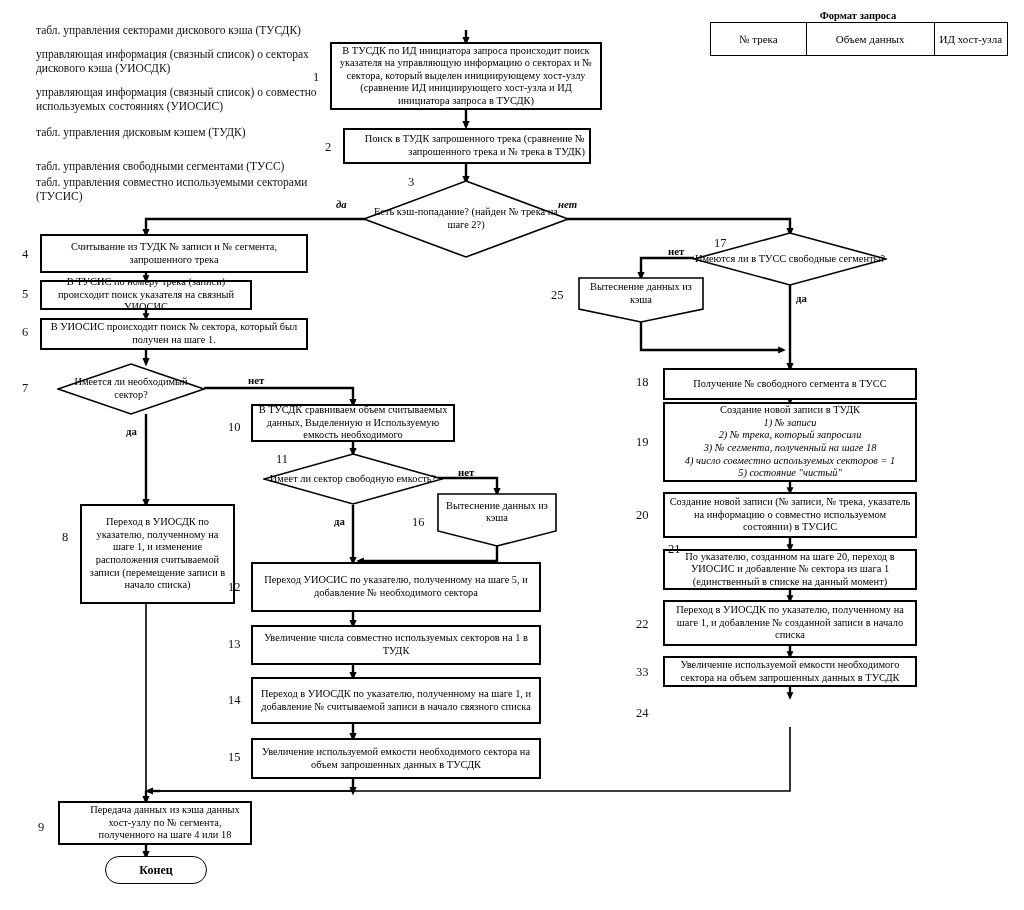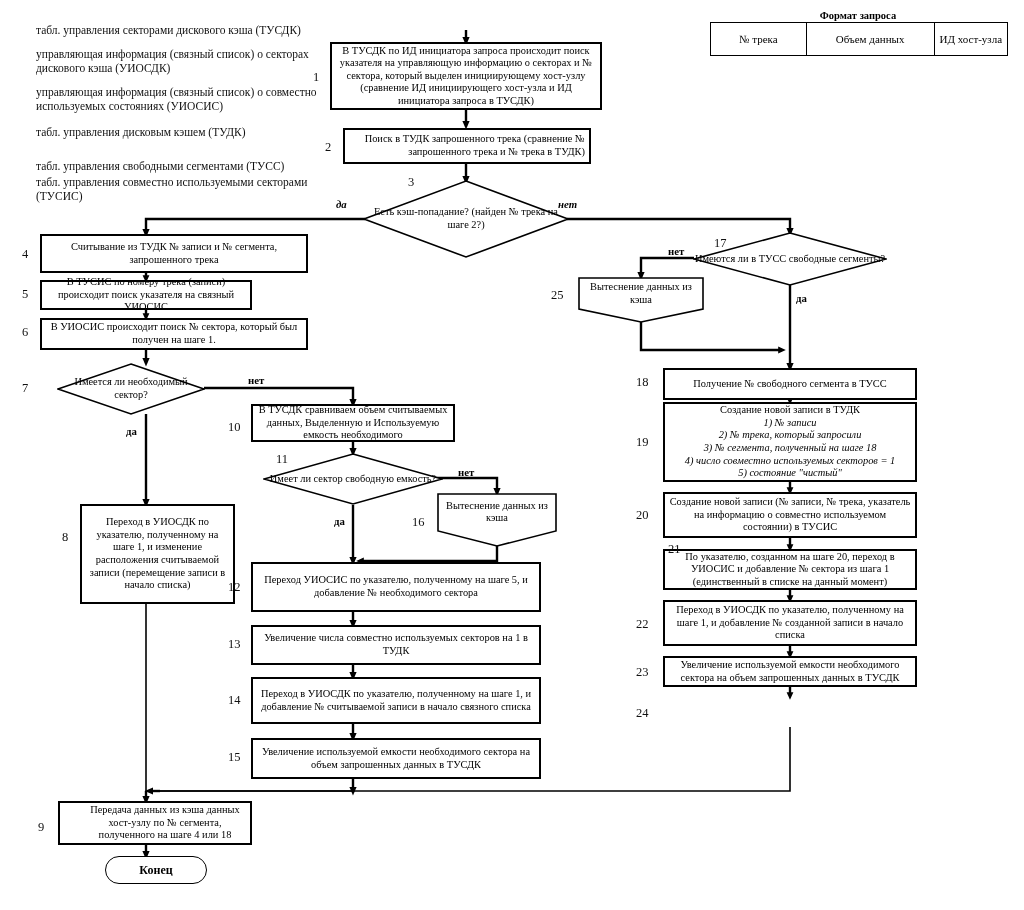--- a/index.html
+++ b/index.html
@@ -330,21 +330,21 @@
 
   <div class="stepnum" style="left:636px;top:508px;">20</div>
   <div class="node proc strong" style="left:663px;top:492px;width:254px;height:46px;">Создание новой записи (№ записи, № трека, указатель на информацию о совместно используемом состоянии) в ТУСИС</div>
 
   <div class="stepnum" style="left:636px;top:542px;margin-left:32px;">21</div>
   <div class="node proc strong" style="left:663px;top:549px;width:254px;height:41px;">По указателю, созданном на шаге 20, переход в УИОСИС и добавление № сектора из шага 1 (единственный в списке на данный момент)</div>
 
   <div class="stepnum" style="left:636px;top:617px;">22</div>
   <div class="node proc strong" style="left:663px;top:600px;width:254px;height:46px;">Переход в УИОСДК по указателю, полученному на шаге 1, и добавление № созданной записи в начало списка</div>
 
-  <div class="stepnum" style="left:636px;top:665px;">23</div>
+  <div class="stepnum" style="left:636px;top:665px;">33</div>
   <div class="node proc strong" style="left:663px;top:656px;width:254px;height:31px;">Увеличение используемой емкости необходимого сектора на объем запрошенных данных в ТУСДК</div>
 
   <div class="stepnum" style="left:636px;top:706px;">24</div>
 
   <div class="stepnum" style="left:38px;top:820px;">9</div>
   <div class="node proc strong" style="left:58px;top:801px;width:194px;height:44px;padding-left:24px;">Передача данных из кэша данных хост-узлу по № сегмента, полученного на шаге 4 или 18</div>
 
   <div class="node terminal" style="left:105px;top:856px;width:102px;height:28px;">Конец</div>
 
 </div>

